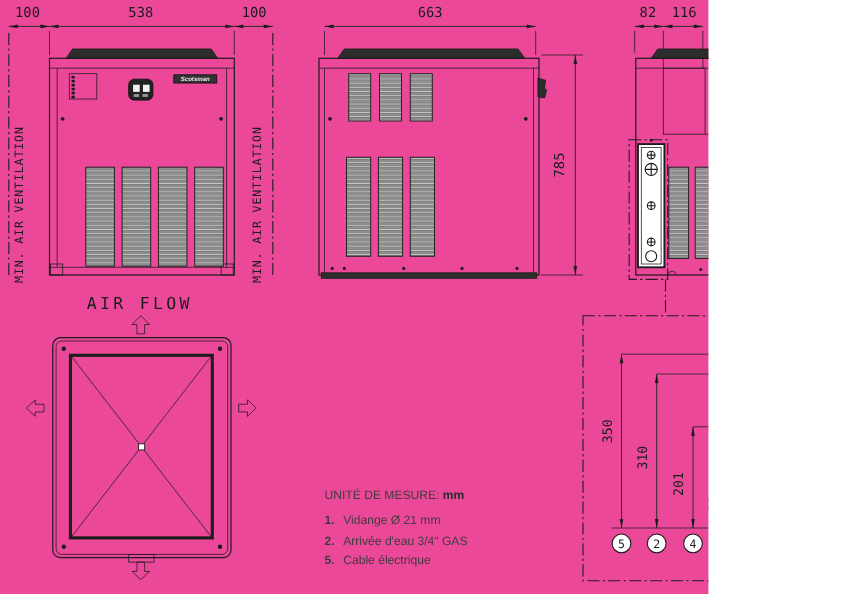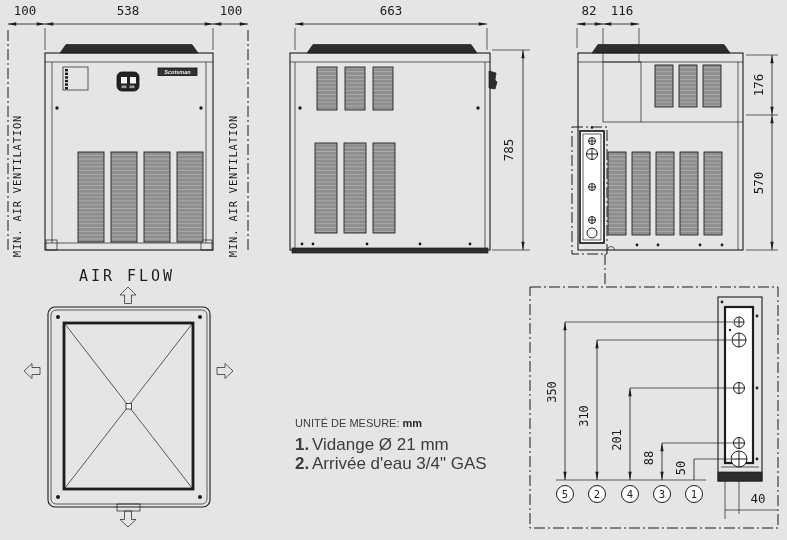--- a/index.html
+++ b/index.html
@@ -1,31 +1,31 @@
 <!DOCTYPE html>
 <html><head>
 <meta charset="utf-8">
 <style>
   html,body{margin:0;padding:0;background:#ffffff;}
-  #stage{position:relative;width:787px;height:540px;background:#e5e5e5;overflow:hidden;
+  #stage{position:relative;width:644px;height:540px;background:#ec4899;overflow:hidden;
          font-family:"Liberation Sans",sans-serif;}
   svg{position:absolute;left:0;top:0;}
   .ln{stroke:#1c1c1c;stroke-width:1.1;fill:none;}
   .thin{stroke:#1c1c1c;stroke-width:0.7;fill:none;}
   .dim{stroke:#2b2b2b;stroke-width:0.9;fill:none;}
   .dd{stroke:#1c1c1c;stroke-width:1;fill:none;stroke-dasharray:11 3 2 3;}
   .txt{font-family:"DejaVu Sans Mono",monospace;fill:#1c1c1c;}
   .dark{fill:#2d2d2d;stroke:#1c1c1c;stroke-width:0.7;}
   .dot{fill:#1c1c1c;stroke:none;}
   .vent{fill:url(#louv);stroke:#232323;stroke-width:0.9;}
   .sym{stroke:#1c1c1c;stroke-width:1;fill:#ffffff;}
   #legend{position:absolute;left:295px;top:417px;width:230px;color:#3d3d3d;}
-  #legend .title{font-size:11px;margin-bottom:7px;}
+  #legend .title{font-size:11px;margin-bottom:7px;margin-top:28px;}
   #legend .title b{color:#2b2b2b;}
-  #legend .item{font-size:17px;line-height:18.6px;white-space:nowrap;}
+  #legend .item{font-size:11px;line-height:18.6px;white-space:nowrap;}
   #legend .num{font-weight:bold;display:inline-block;width:17px;}
 </style>
 </head>
 <body>
 
 <div id="stage">
 <svg width="787" height="540" viewBox="0 0 787 540">
   <defs>
     <pattern id="louv" width="6" height="3.8" patternUnits="userSpaceOnUse">
       <rect x="0" y="0" width="6" height="3.8" fill="#ffffff"></rect>
@@ -300,14 +300,15 @@
     <line class="thin" x1="739" y1="481" x2="739" y2="514"></line>
     <line class="thin" x1="725" y1="510" x2="777" y2="510"></line>
     <text class="txt" x="758" y="503" font-size="12.5" text-anchor="middle">40</text>
   </g>
 </svg>
 
 <div id="legend">
   <div class="title"><span>UNITÉ DE MESURE:</span> <b>mm</b></div>
   <div class="item"><span class="num">1.</span><span>Vidange Ø 21 mm</span></div>
   <div class="item"><span class="num">2.</span><span>Arrivée d'eau 3/4" GAS</span></div>
+  <div class="item"><span class="num">5.</span><span>Cable électrique</span></div>
 </div>
 </div>
 
 </body></html>

